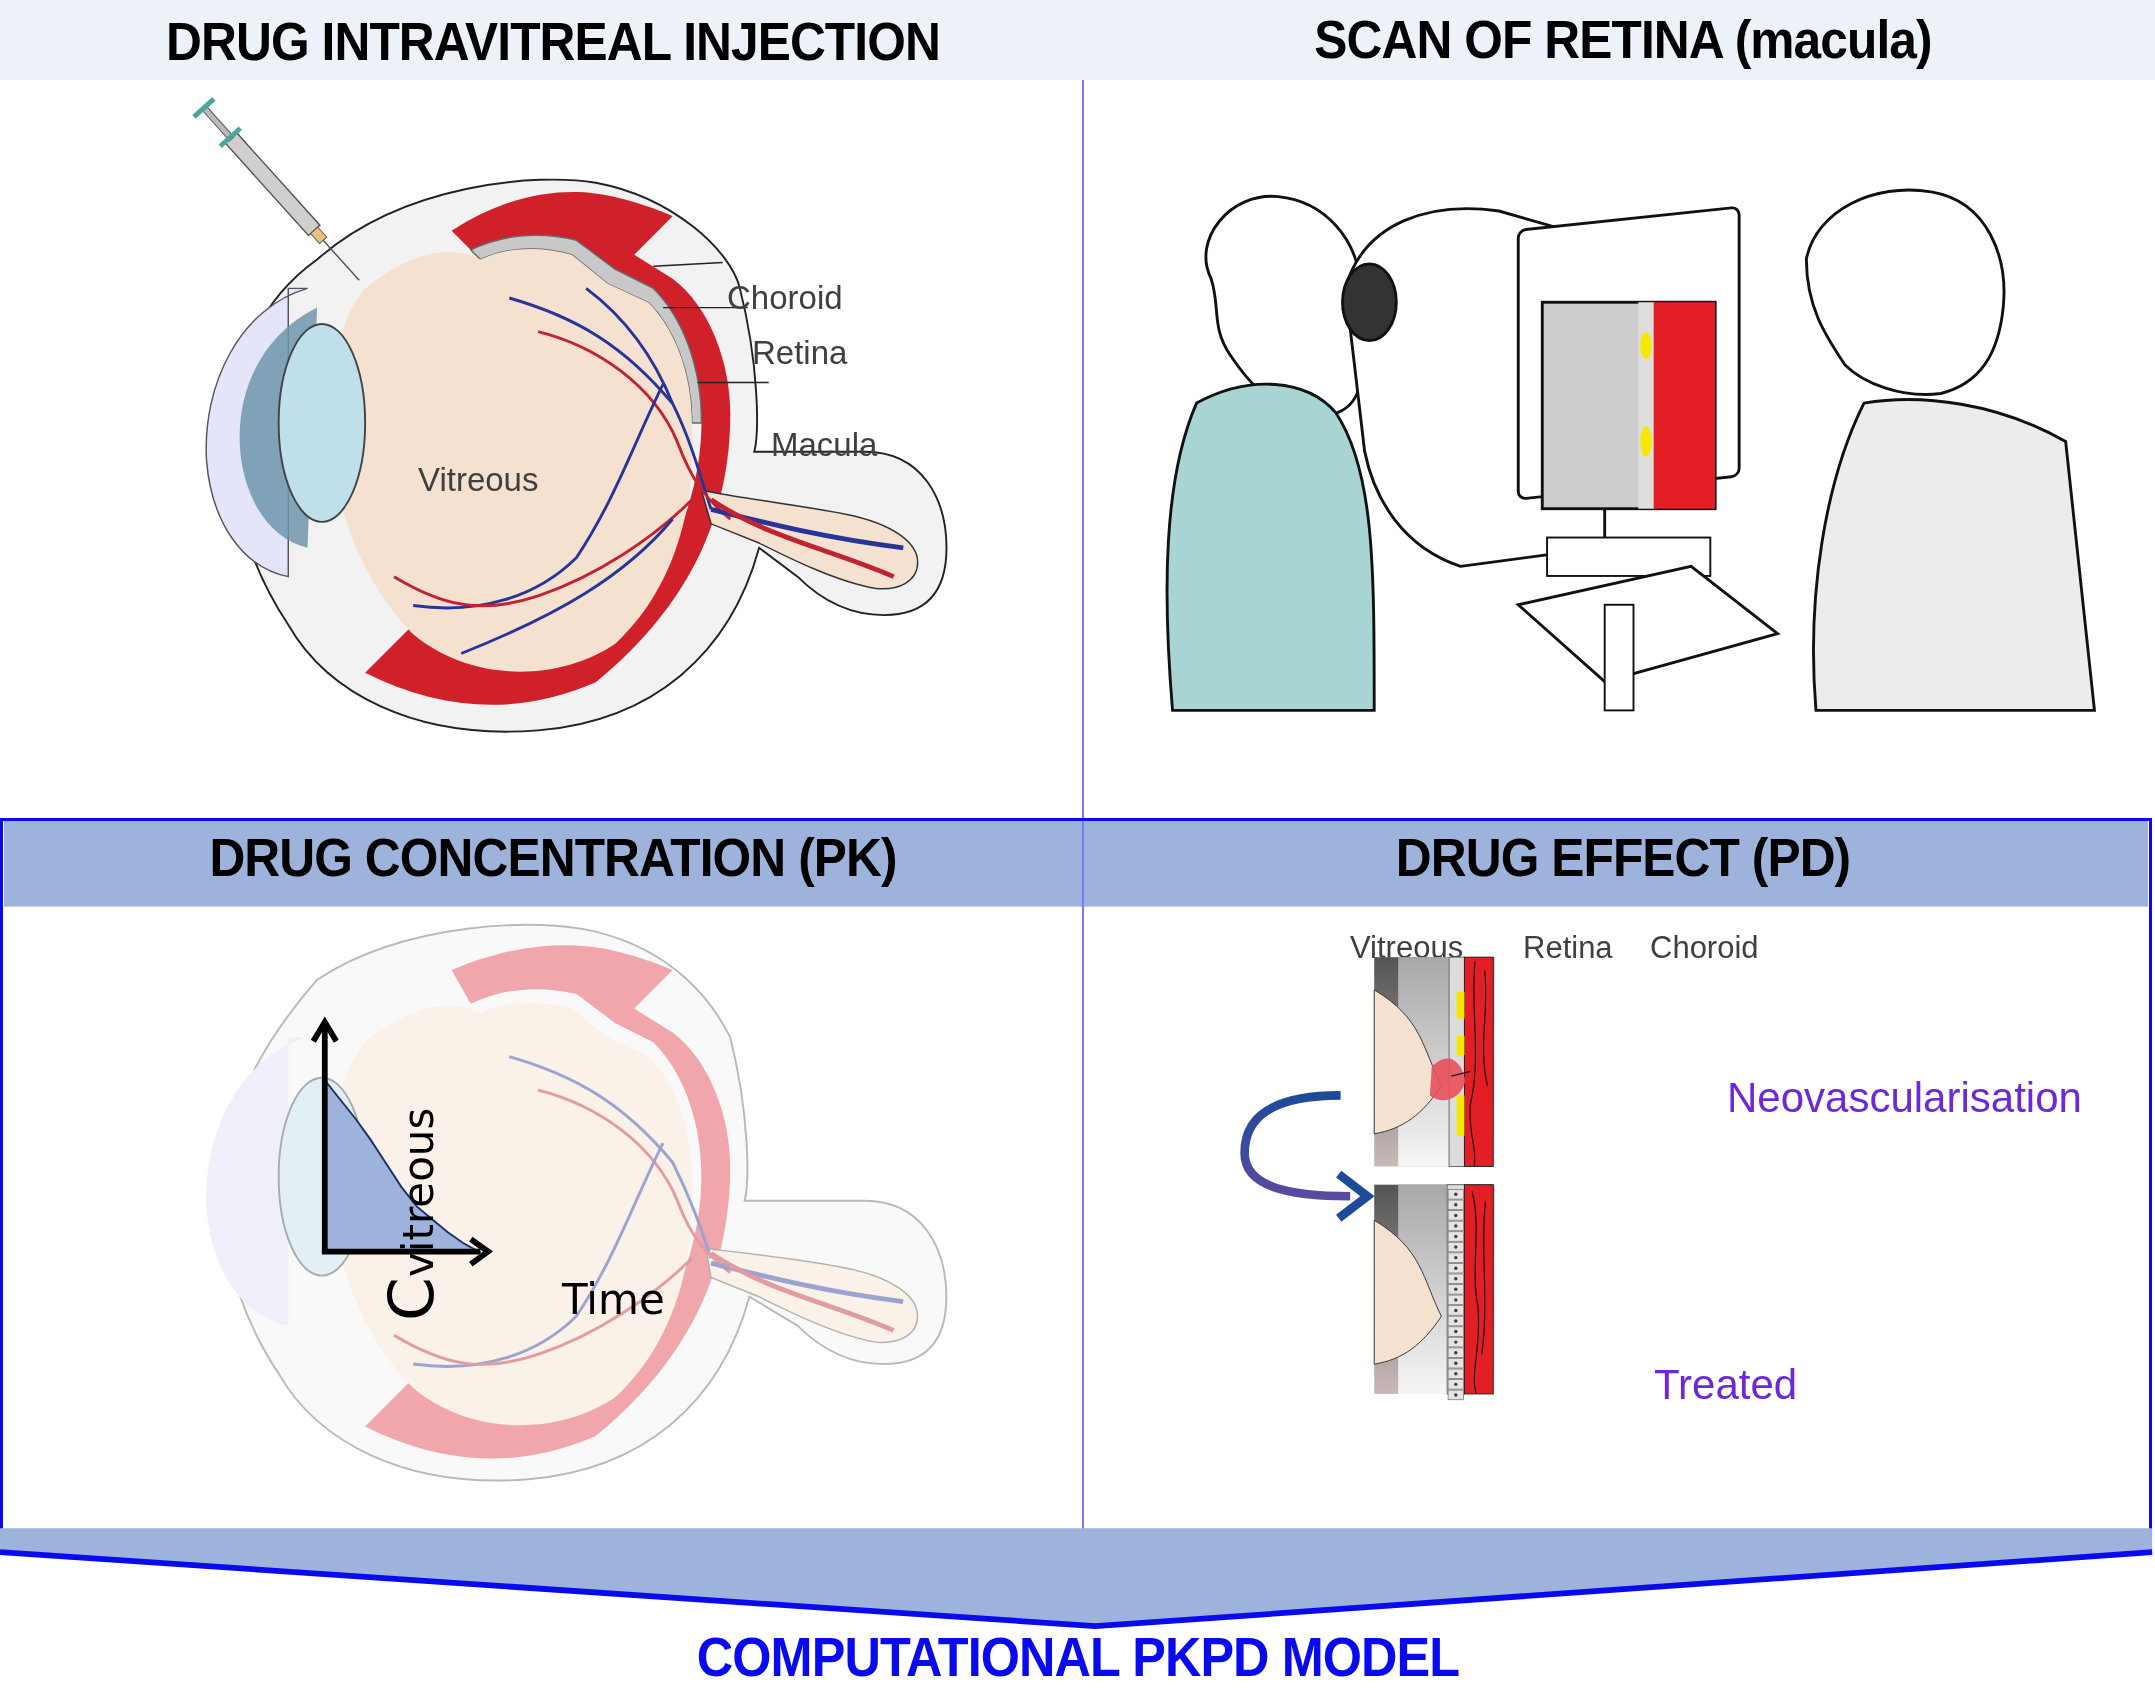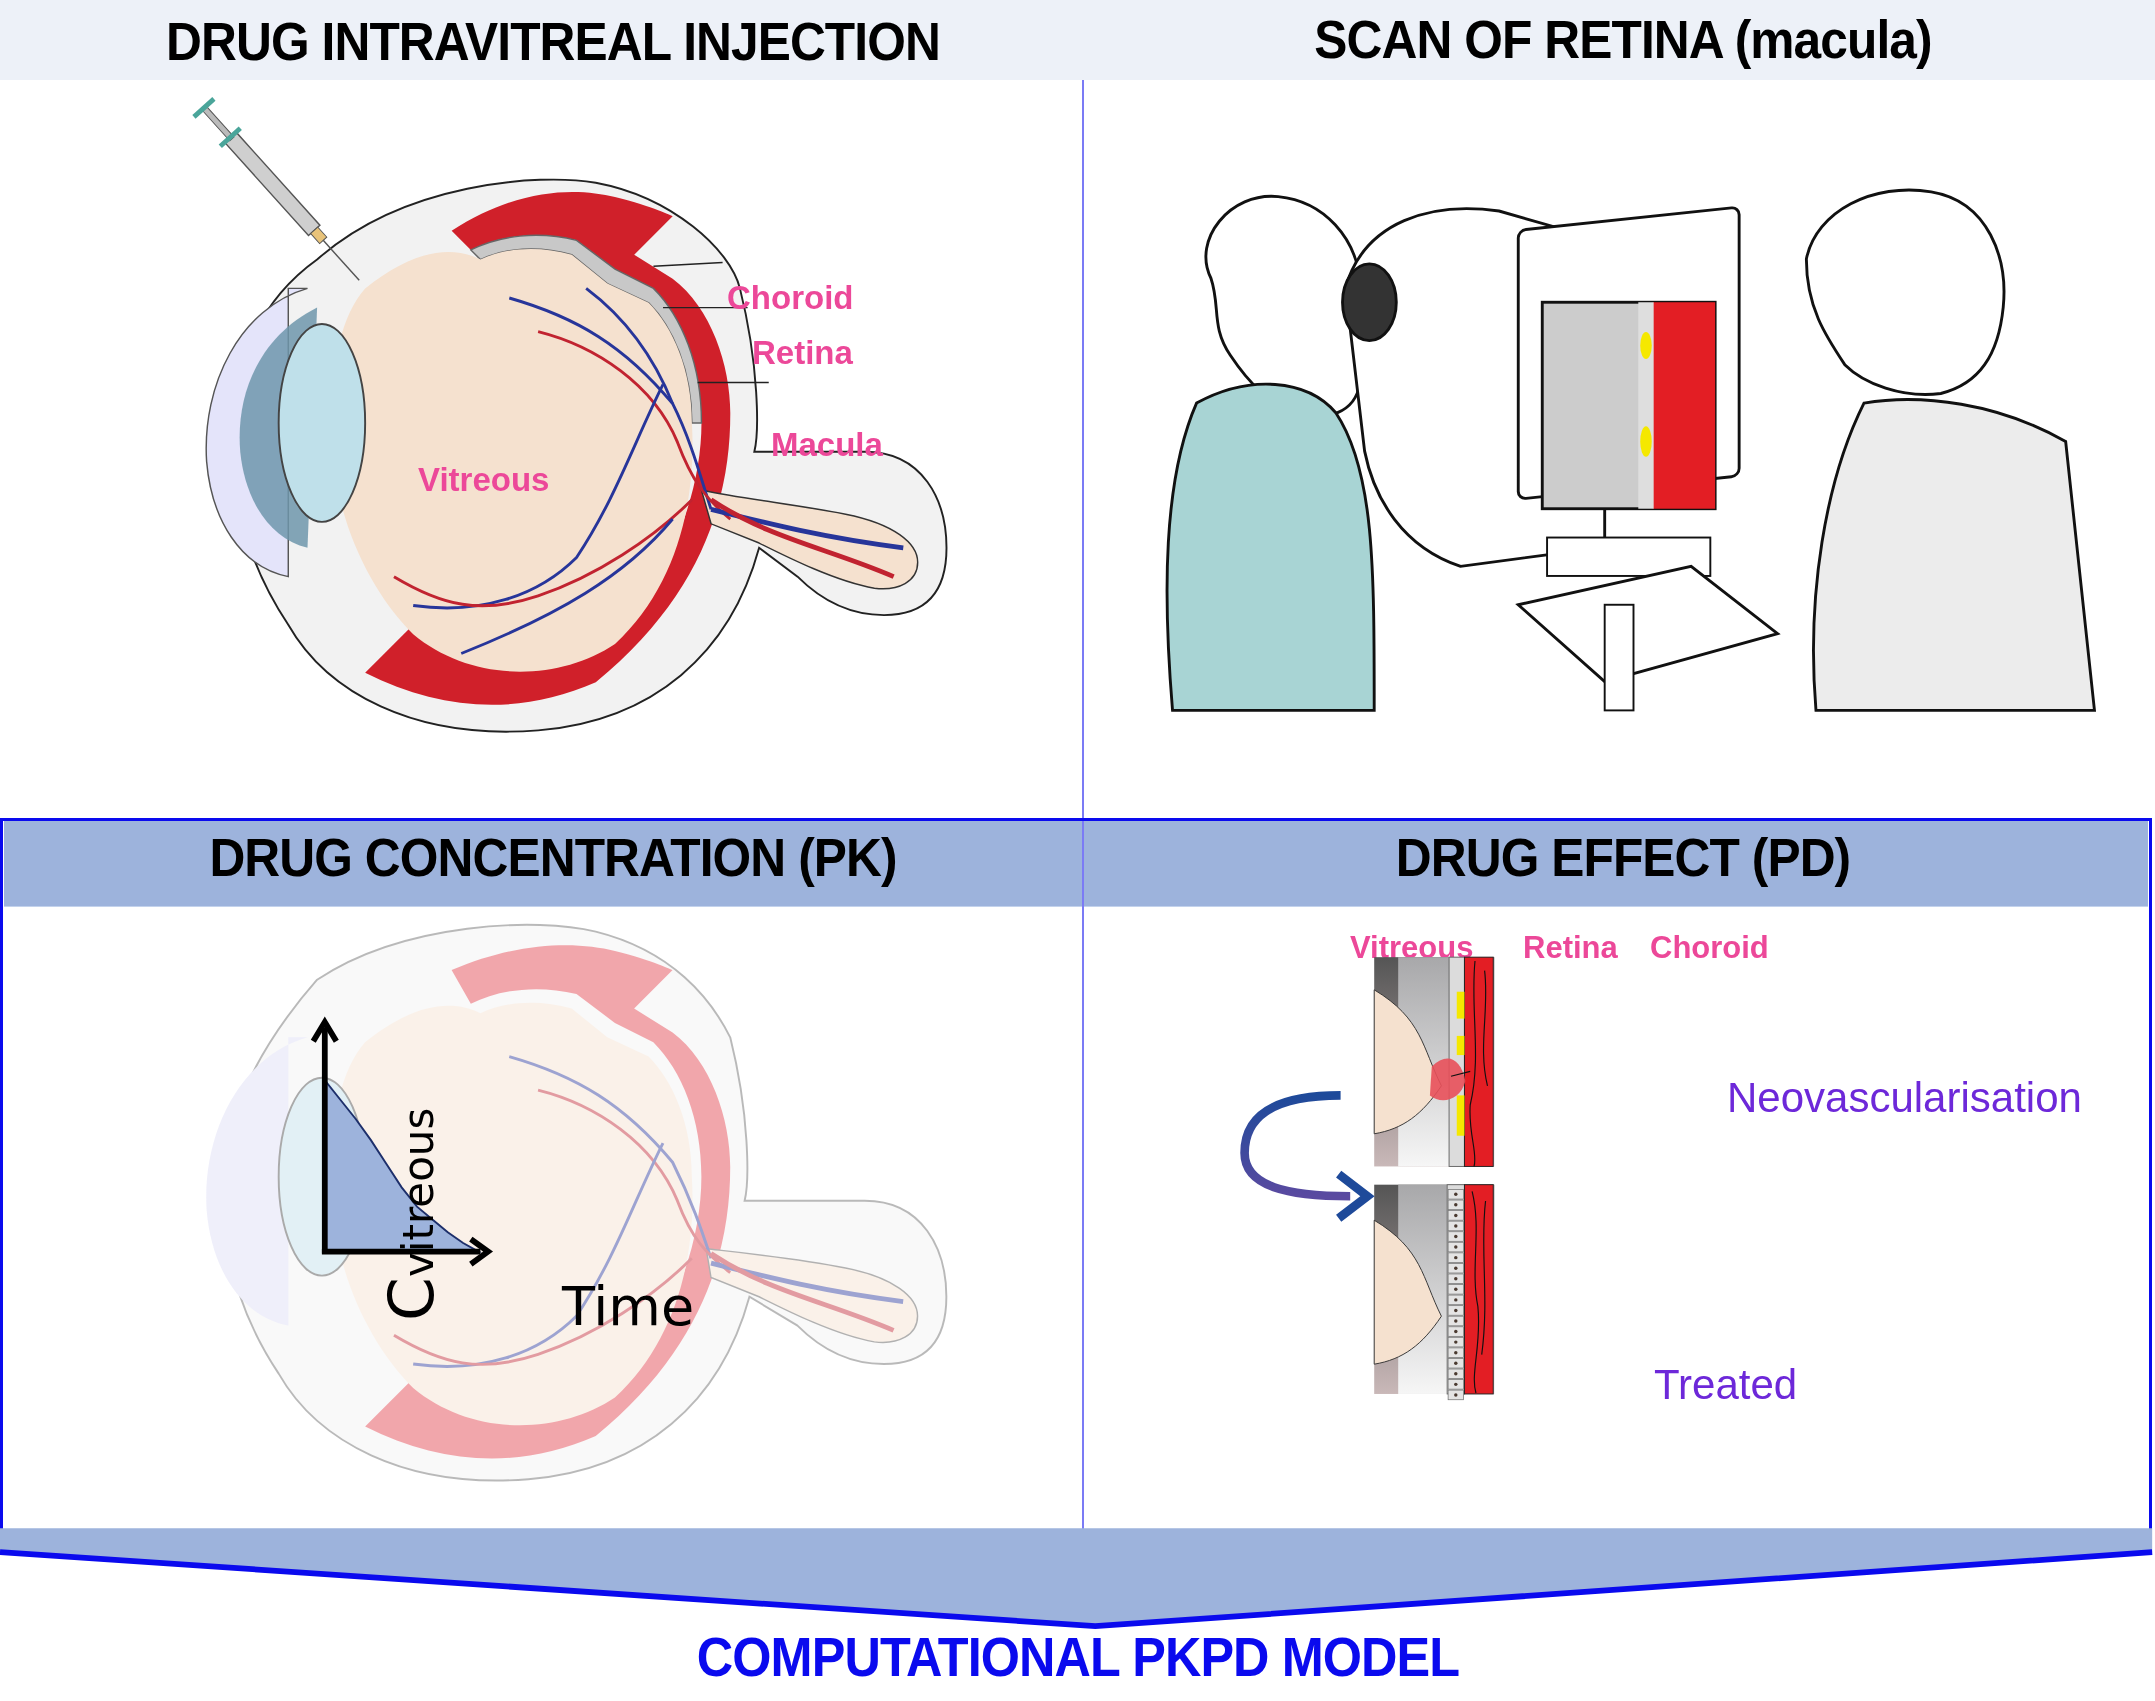--- a/index.html
+++ b/index.html
@@ -3,21 +3,21 @@
 <meta charset="utf-8">
 <style>
   html, body { margin: 0; padding: 0; background: #ffffff; }
   body { width: 2156px; height: 1701px; position: relative; overflow: hidden; font-family: "Liberation Sans", sans-serif; }
   .abs { position: absolute; }
   .title-band { position: absolute; left: 0; top: 0; width: 2156px; height: 80px; background: #edf1f8; }
   .panel-title { position: absolute; font-weight: bold; color: #000; font-size: 54px; letter-spacing: -1px; white-space: nowrap; transform: scaleX(0.92); transform-origin: center; text-align: center; }
   .vdivider { position: absolute; left: 1082px; width: 1.9px; background: #7b7bf5; }
   .pkpd-frame { position: absolute; left: 0; top: 818px; width: 2152px; height: 713px; border: 3.8px solid #0a0aee; border-bottom: none; box-sizing: border-box; }
   .pkpd-header { position: absolute; left: 3.8px; top: 821px; width: 2144px; height: 85px; background: #9db3dc; border-bottom: 1.9px solid #c3d2ec; }
-  .label { position: absolute; font-weight: bold; color: #ec4899; font-size: 33px; white-space: nowrap; }
+  .label { position: absolute; font-weight: normal; color: #404040; font-size: 33px; white-space: nowrap; }
   .label-plain { position: absolute; color: #6d28d9; font-size: 44px; white-space: nowrap; }
   .model-title { position: absolute; left: 0; width: 2156px; top: 1624px; text-align: center; font-weight: bold; font-size: 56px; color: #0a0aee; letter-spacing: -1px; transform: scaleX(0.9); }
   svg { position: absolute; overflow: visible; }
 </style>
 </head>
 <body>
 
 <div class="title-band"></div>
 <div class="panel-title" style="left:58px; width:990px; top:9.6px;">DRUG INTRAVITREAL INJECTION</div>
 <div class="panel-title" style="left:1114px; width:1018px; top:7.7px;">SCAN OF RETINA (macula)</div>
@@ -127,21 +127,21 @@
     <path id="pk-area" fill="#9db3dc" stroke="#1d2f6b" stroke-width="2" d="M158,343 L158.0,164.6 L174.0,184.7 L190.0,204.7 L206.0,227.0 L222.0,251.6 L238.0,276.1 L254.0,296.2 L270.0,309.6 L286.0,322.9 L302.0,334.1 L318.0,343.0 L318,343 Z"></path>
     <line x1="158" y1="345" x2="158" y2="110" stroke="#000" stroke-width="6"></line>
     <polyline points="146,124 158,104 170,124" fill="none" stroke="#000" stroke-width="6"></polyline>
     <line x1="155" y1="343" x2="320" y2="343" stroke="#000" stroke-width="6"></line>
     <polyline points="310,330 328,343 310,356" fill="none" stroke="#000" stroke-width="6"></polyline>
   </g>
 </svg>
 <div class="abs" style="left:375px; top:1062px; transform-origin:left top; transform:rotate(-90deg) translate(-259px,0); white-space:nowrap; font-family:'DejaVu Sans', sans-serif;">
   <span style="font-size:63px;"></span><span id="ylab-main" style="font-size:63px;">C</span><span style="font-size:42px;">vitreous</span>
 </div>
-<div class="abs" style="left:562px; top:1275px; font-size:54px; font-family:'DejaVu Sans', sans-serif;">Time</div>
+<div class="abs" style="left:562px; top:1275px; font-size:42px; font-family:'DejaVu Sans', sans-serif;">Time</div>
 
 <div class="label" style="left:1350px; top:930px; font-size:31px;">Vitreous</div>
 <div class="label" style="left:1523px; top:930px; font-size:31px;">Retina</div>
 <div class="label" style="left:1650px; top:930px; font-size:31px;">Choroid</div>
 
 <svg style="left:1230px;top:913px;" width="922" height="624" viewBox="0 0 960 650">
   <defs>
     <linearGradient id="gDark" x1="0" y1="0" x2="0" y2="1">
         <stop offset="0" stop-color="#555"></stop>
         <stop offset="1" stop-color="#c9b8b8"></stop>

